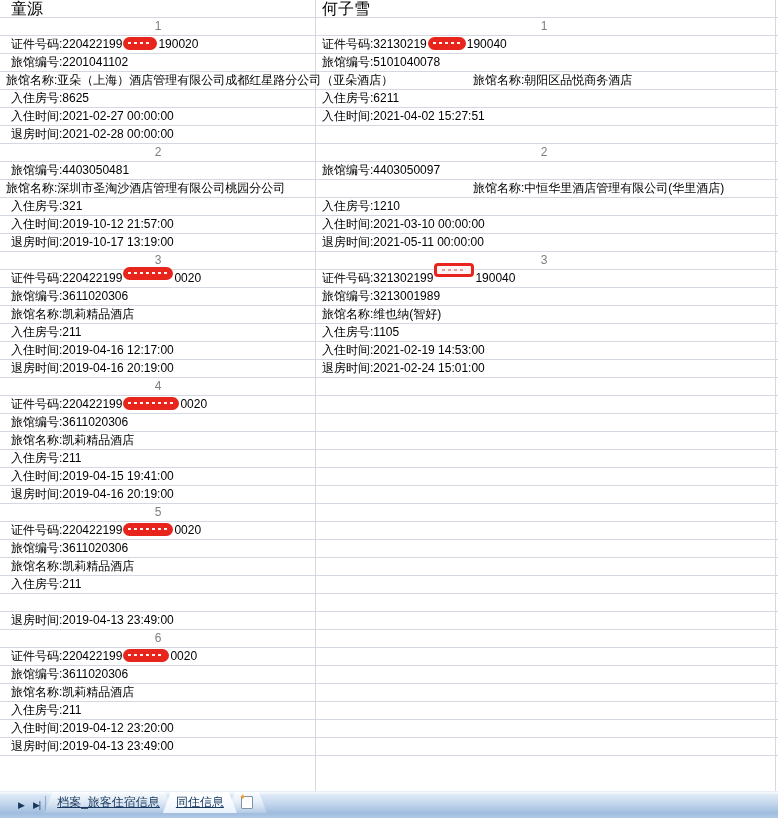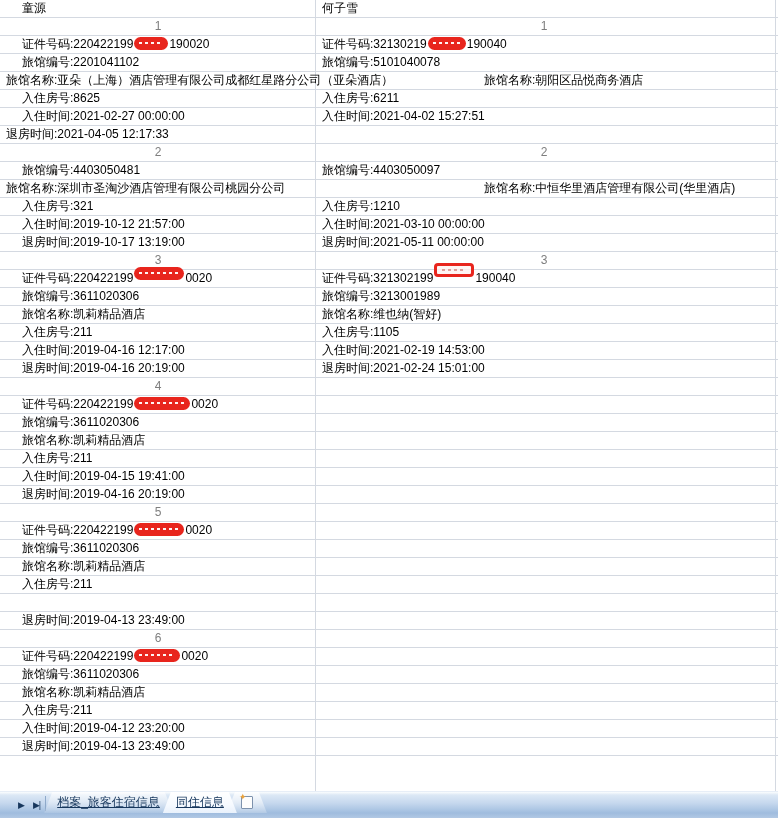--- a/index.html
+++ b/index.html
@@ -11,23 +11,23 @@
   body{font-family:"Liberation Sans","DejaVu Sans",sans-serif;color:#000;}
   #app{width:778px;height:818px;position:relative;overflow:hidden;background:#fff;}
 
   
   #grid{position:relative;width:778px;height:791px;background:#fff;}
   .vline{position:absolute;top:0;bottom:0;width:1px;background:var(--grid);z-index:0;}
   #grid-rows{position:relative;z-index:1;}
   .row{display:flex;height:18px;box-sizing:border-box;border-bottom:1px solid var(--grid);}
   .row.filler{height:17px;border-bottom:none;}
   .cell{box-sizing:border-box;height:17px;line-height:17px;font-size:12px;white-space:nowrap;overflow:visible;}
-  .cellL{width:316px;padding-left:22px;}
+  .cellL{width:316px;padding-left:11px;}
   .cellR{flex:1;padding-left:6px;}
-  .cell.header-cell{font-size:12px;color:#000;}
+  .cell.header-cell{font-size:16px;color:#000;}
   .cell.index-cell{text-align:center;color:#7e7e7e;padding-left:0;}
   .cellR.index-cell{padding-right:6px;}
 
   
   .redact{display:inline-block;height:13px;border-radius:7px;background:var(--red);
           vertical-align:-2px;margin:0 1px;position:relative;}
   .redact::after{content:"";position:absolute;left:5px;right:5px;top:5px;height:2px;
           background:repeating-linear-gradient(90deg,rgba(255,255,255,.95) 0 3px,rgba(255,255,255,0) 3px 6px);}
   .redact.outline{background:rgba(255,241,240,.75);border:3px solid var(--red);
           height:8px;border-radius:4px;box-sizing:content-box;}
@@ -83,21 +83,21 @@
         </div>
         <div class="row">
           <div class="cell cellL"><span>入住房号</span>:<span>8625</span></div>
           <div class="cell cellR"><span>入住房号</span>:<span>6211</span></div>
         </div>
         <div class="row">
           <div class="cell cellL"><span>入住时间</span>:<span>2021-02-27 00:00:00</span></div>
           <div class="cell cellR"><span>入住时间</span>:<span>2021-04-02 15:27:51</span></div>
         </div>
         <div class="row">
-          <div class="cell cellR"><span>退房时间</span>:<span>2021-04-05 12:17:33</span></div>
+          <div class="cell cellL"><span>退房时间</span>:<span>2021-02-28 00:00:00</span></div>
         </div>
         <div class="row">
           <div class="cell cellL index-cell"><span>2</span></div>
           <div class="cell cellR index-cell"><span>2</span></div>
         </div>
         <div class="row">
           <div class="cell cellL"><span>旅馆编号</span>:<span>4403050481</span></div>
           <div class="cell cellR"><span>旅馆编号</span>:<span>4403050097</span></div>
         </div>
         <div class="row">

